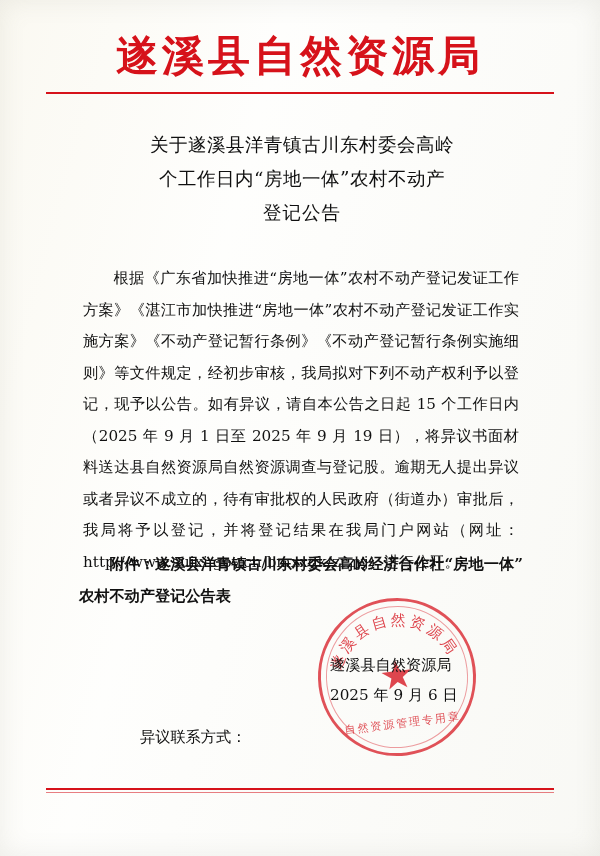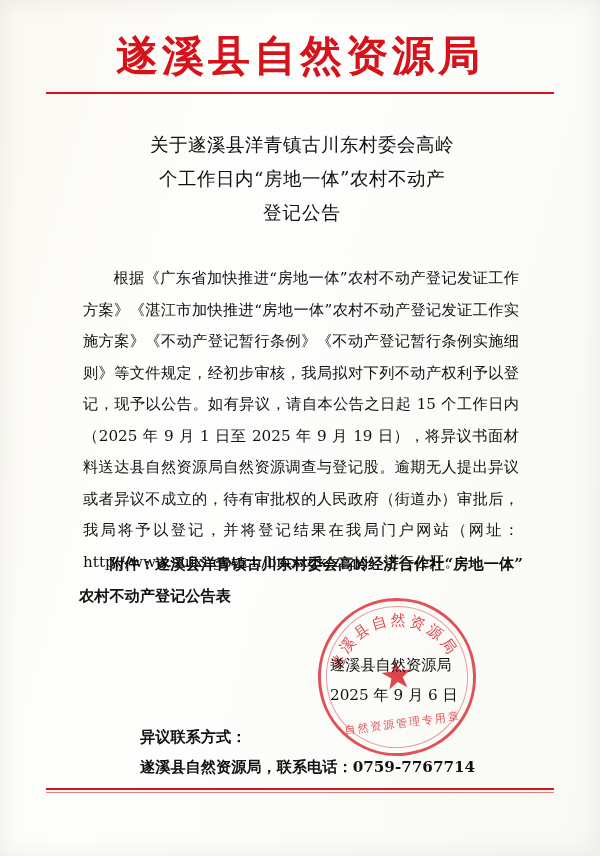--- a/index.html
+++ b/index.html
@@ -178,21 +178,21 @@
   
   .contact {
     position: absolute;
     left: 140px;
     top: 722px;
     width: 420px;
     color: #111;
     font-size: 15.2px;
     line-height: 30px;
   }
-  .contact div { white-space: nowrap; font-weight: bold; }
+  .contact div { white-space: nowrap; }
 
   
   .footer-rule {
     position: absolute;
     left: 46px;
     top: 788px;
     width: 508px;
     height: 2px;
     background: #d6121a;
   }
@@ -245,20 +245,19 @@
     <div class="seal-bottom">自然资源管理专用章</div>
   </div>
 
   <div class="signature">
     <div>遂溪县自然资源局</div>
     <div>2025 年 9 月 6 日</div>
   </div>
 
   <div class="contact">
     <div>异议联系方式：</div>
-    <div>遂溪县自然资源局，联系电话：0759-7767714</div>
   </div>
 
   <div class="footer-rule"></div>
   <div class="footer-rule2"></div>
 
   <div class="edge-shadow"></div>
 </div>
 
 </body></html>

